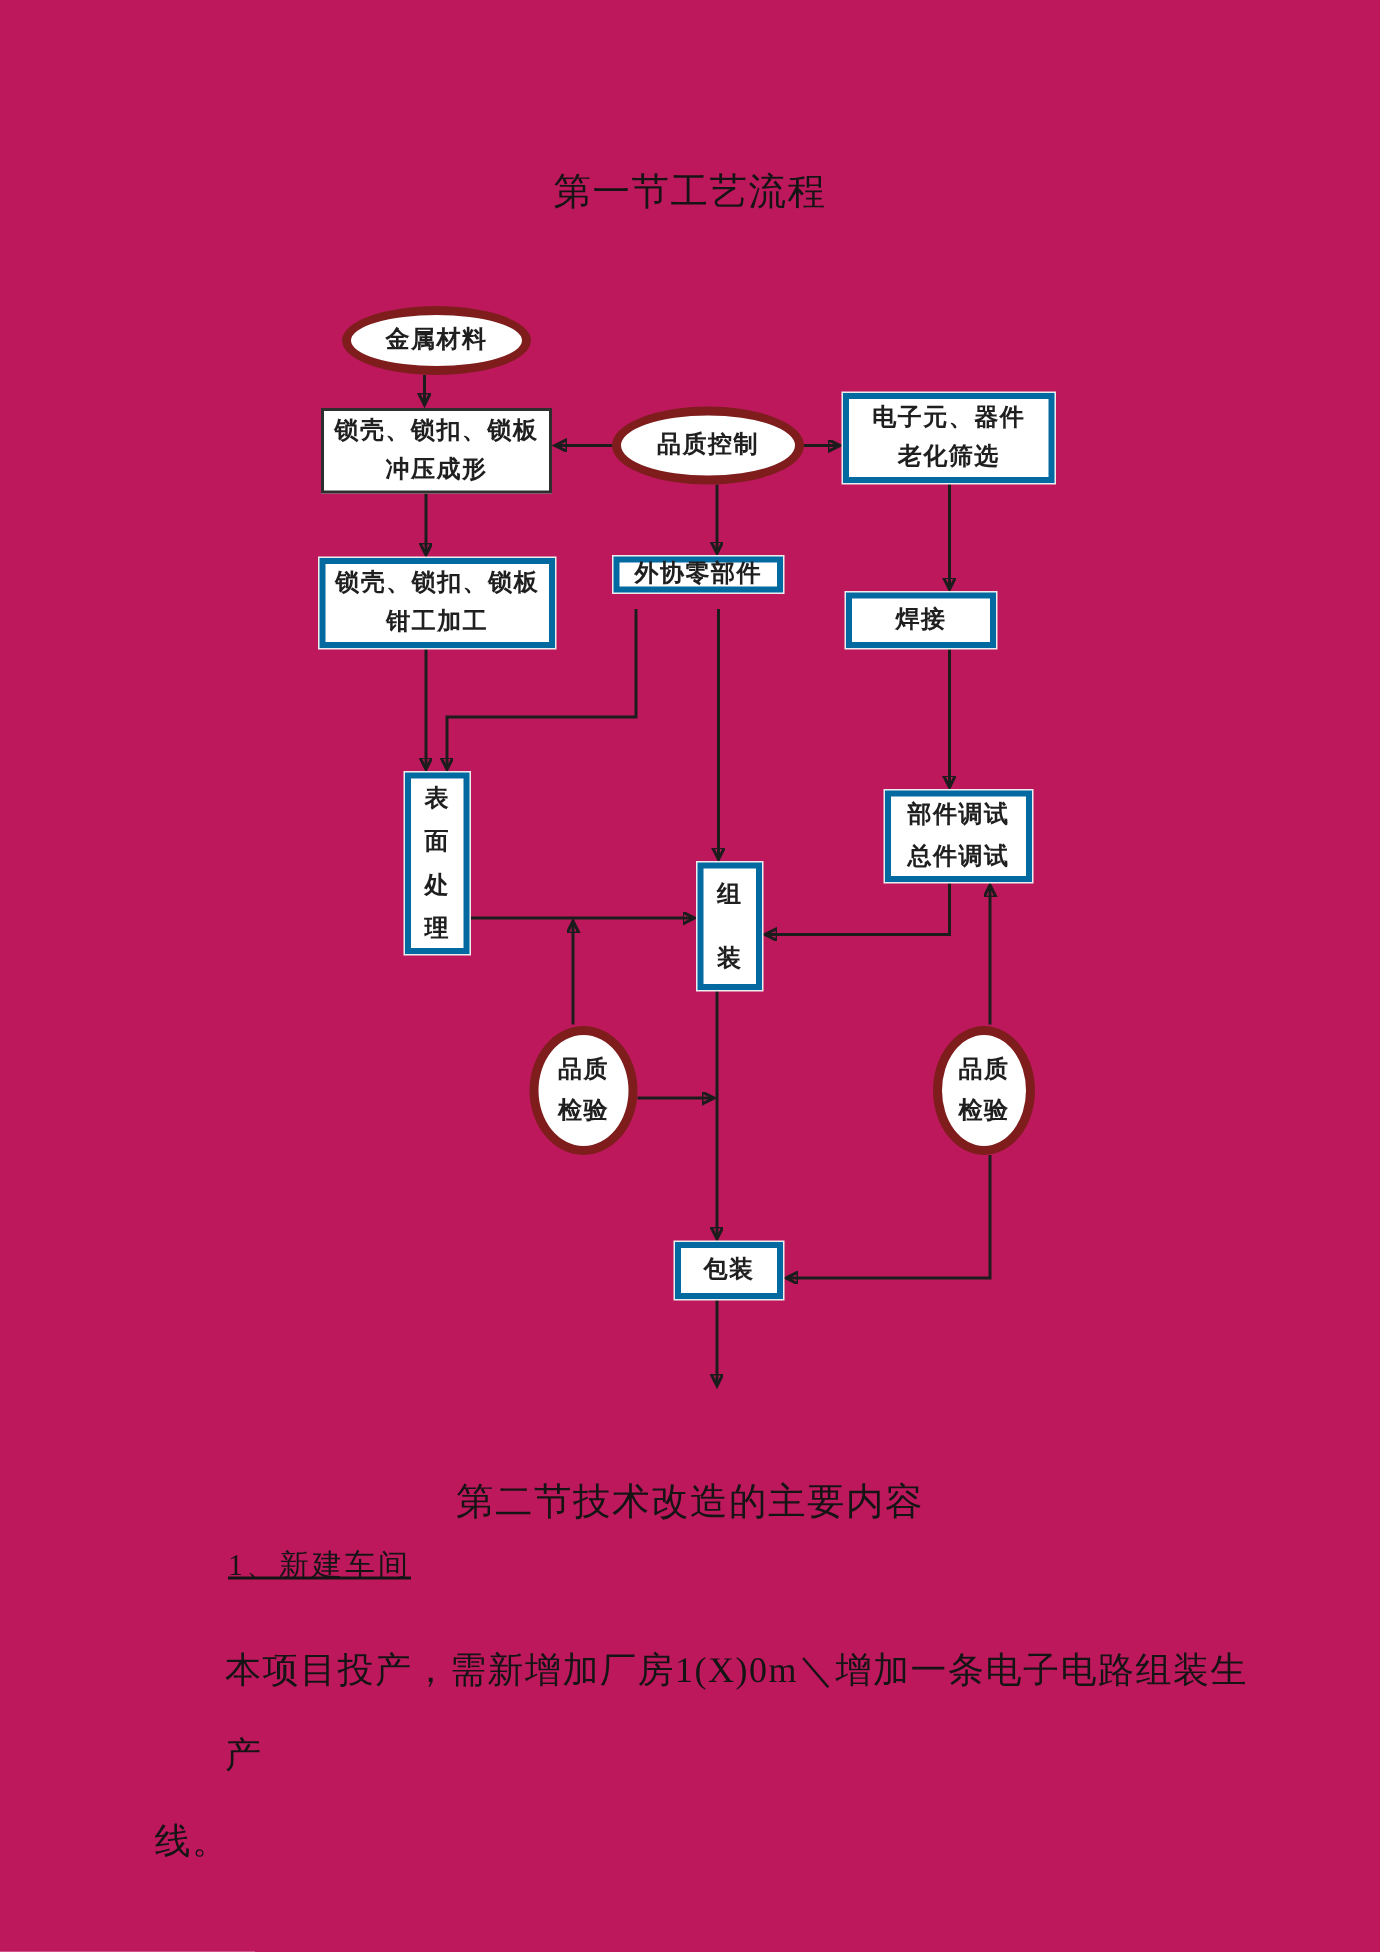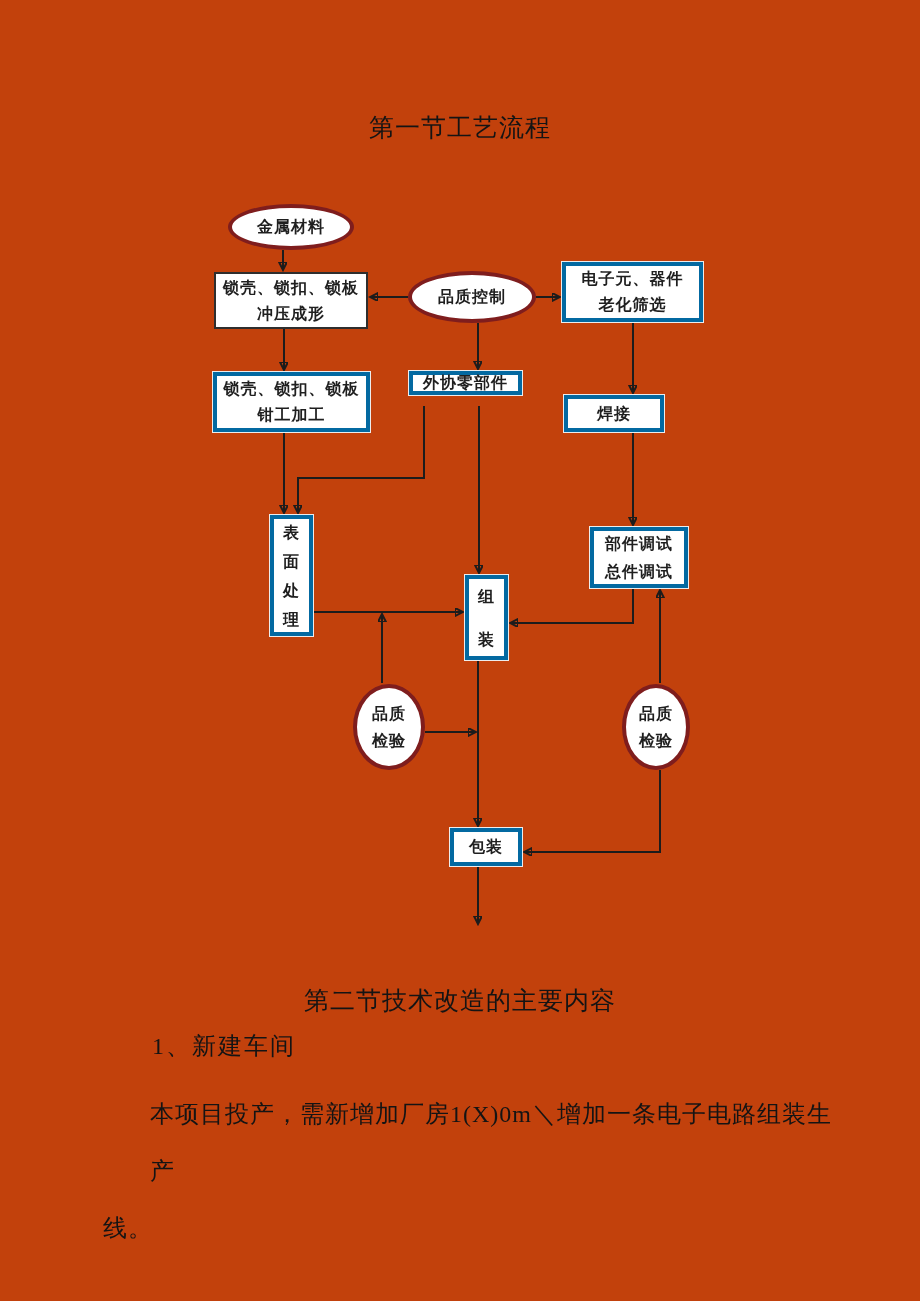--- a/index.html
+++ b/index.html
@@ -2,44 +2,44 @@
 <html><head>
 <meta charset="utf-8">
 <style>
   html, body { margin: 0; padding: 0; }
   body {
     width: 920px; height: 1301px;
     background: #ffffff;
     font-family: "Liberation Serif", "DejaVu Serif", serif;
     color: #141414;
   }
-  .page { position: relative; width: 920px; height: 1301px; overflow: hidden; background: #c2410c; }
+  .page { position: relative; width: 920px; height: 1301px; overflow: hidden; background: #be185d; }
 
   
   .doc-text { position: absolute; z-index: 3; color: #141414; }
   .h-center { left: 0; width: 920px; text-align: center; font-size: 25px; letter-spacing: 1px; }
   #section1-title { top: 111px; }
   #section1-intro { top: 170px; left: 104px; font-size: 24px; letter-spacing: 1px; }
   #section2-title { top: 984px; }
-  #section2-item { top: 1030px; left: 152px; font-size: 24px; letter-spacing: 2px; }
+  #section2-item { top: 1030px; left: 152px; font-size: 20px; letter-spacing: 2px; text-decoration: underline; }
   #section2-para { top: 1086px; left: 103px; width: 730px; font-size: 24px; line-height: 57px; letter-spacing: 1px; }
   #section2-para .indent { padding-left: 47px; }
 
   
   .flow-node {
     position: absolute; z-index: 2;
     box-sizing: border-box;
     display: flex; align-items: center; justify-content: center;
     text-align: center; white-space: pre-line;
     font-weight: bold; font-size: 16px; line-height: 26px;
     letter-spacing: 1px; color: #1f1f1f;
     background: #ffffff;
   }
   .rect-node { border: 4px solid #0369a1; box-shadow: 0 0 0 1px #ededed; }
-  .ellipse-node { border: 4px solid #7f1d1d; border-radius: 50%; }
+  .ellipse-node { border: 6px solid #7f1d1d; border-radius: 50%; }
 
   #node-metal       { left: 228px; top: 204px; width: 126px; height: 46px; }
   #node-stamping    { left: 214px; top: 272px; width: 154px; height: 57px; border: 2px solid #2e2e2e; box-shadow: none; }
   #node-qc          { left: 408px; top: 271px; width: 128px; height: 52px; }
   #node-electronic  { left: 562px; top: 262px; width: 141px; height: 60px; }
   #node-fitter      { left: 213px; top: 372px; width: 157px; height: 60px; }
   #node-outsourced  { left: 409px; top: 371px; width: 113px; height: 24px; }
   #node-welding     { left: 564px; top: 395px; width: 100px; height: 37px; }
   #node-surface     { left: 270px; top: 515px; width: 43px;  height: 121px; line-height: 29px; }
   #node-debug       { left: 590px; top: 527px; width: 98px;  height: 61px; line-height: 28px; }

